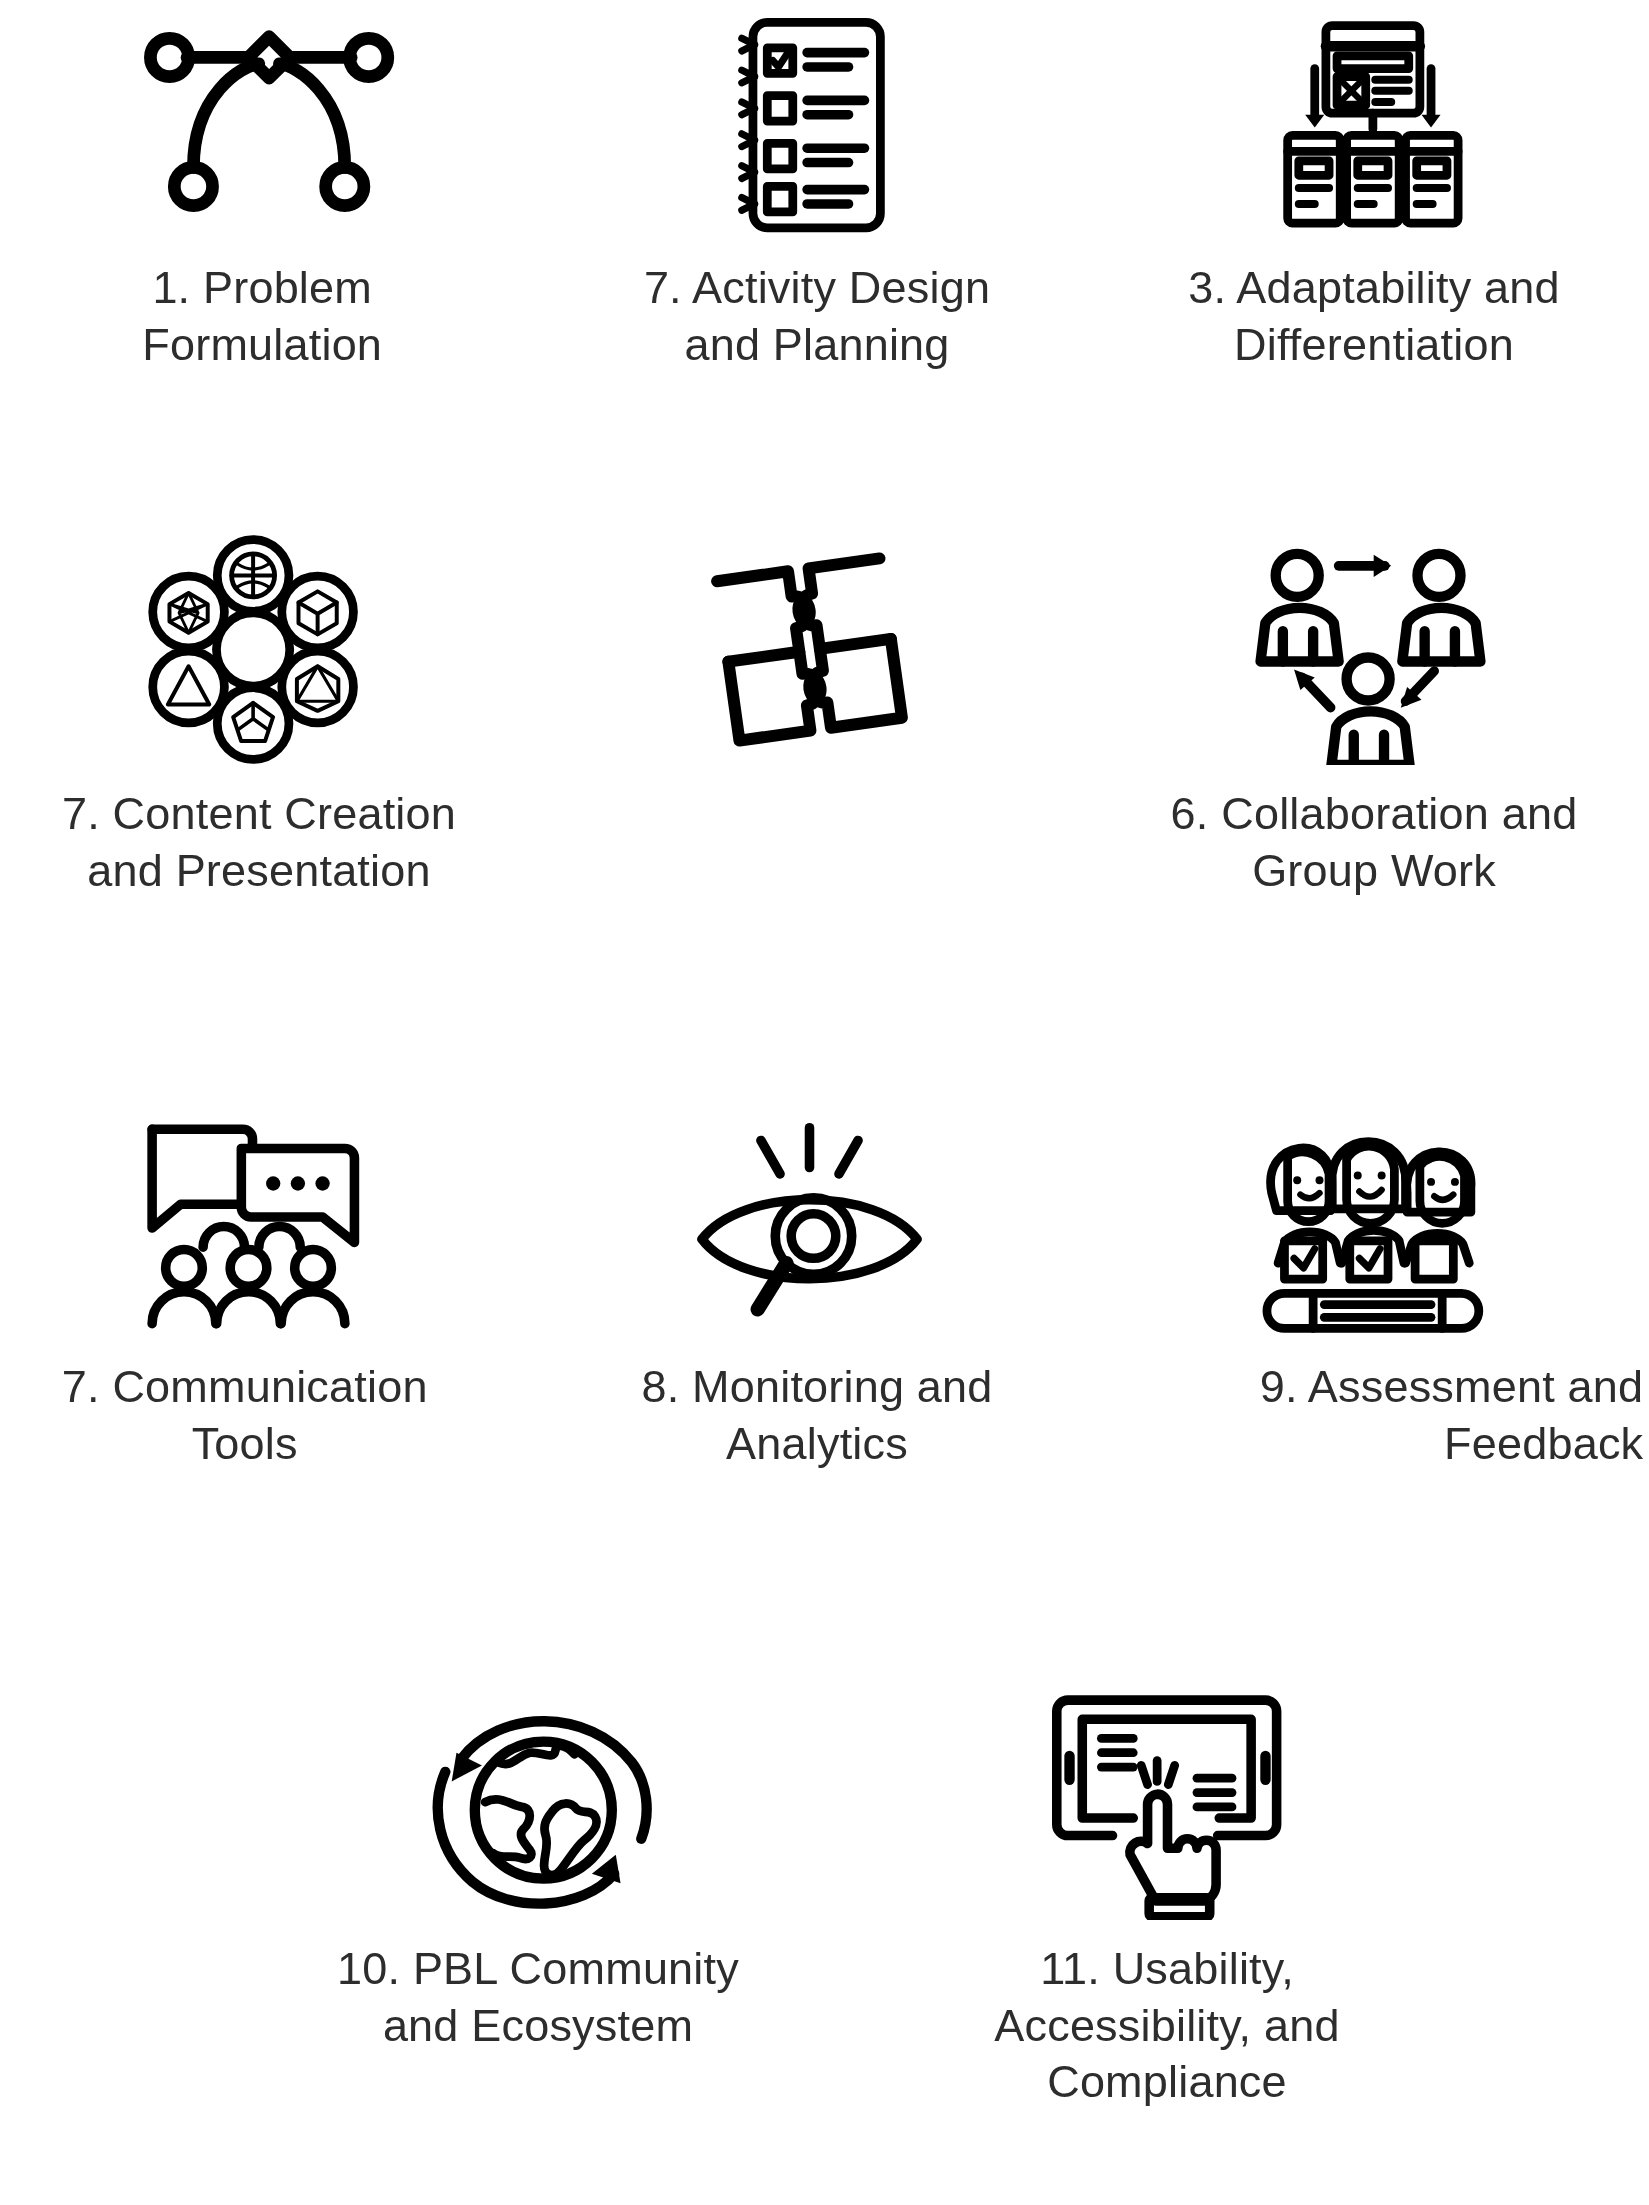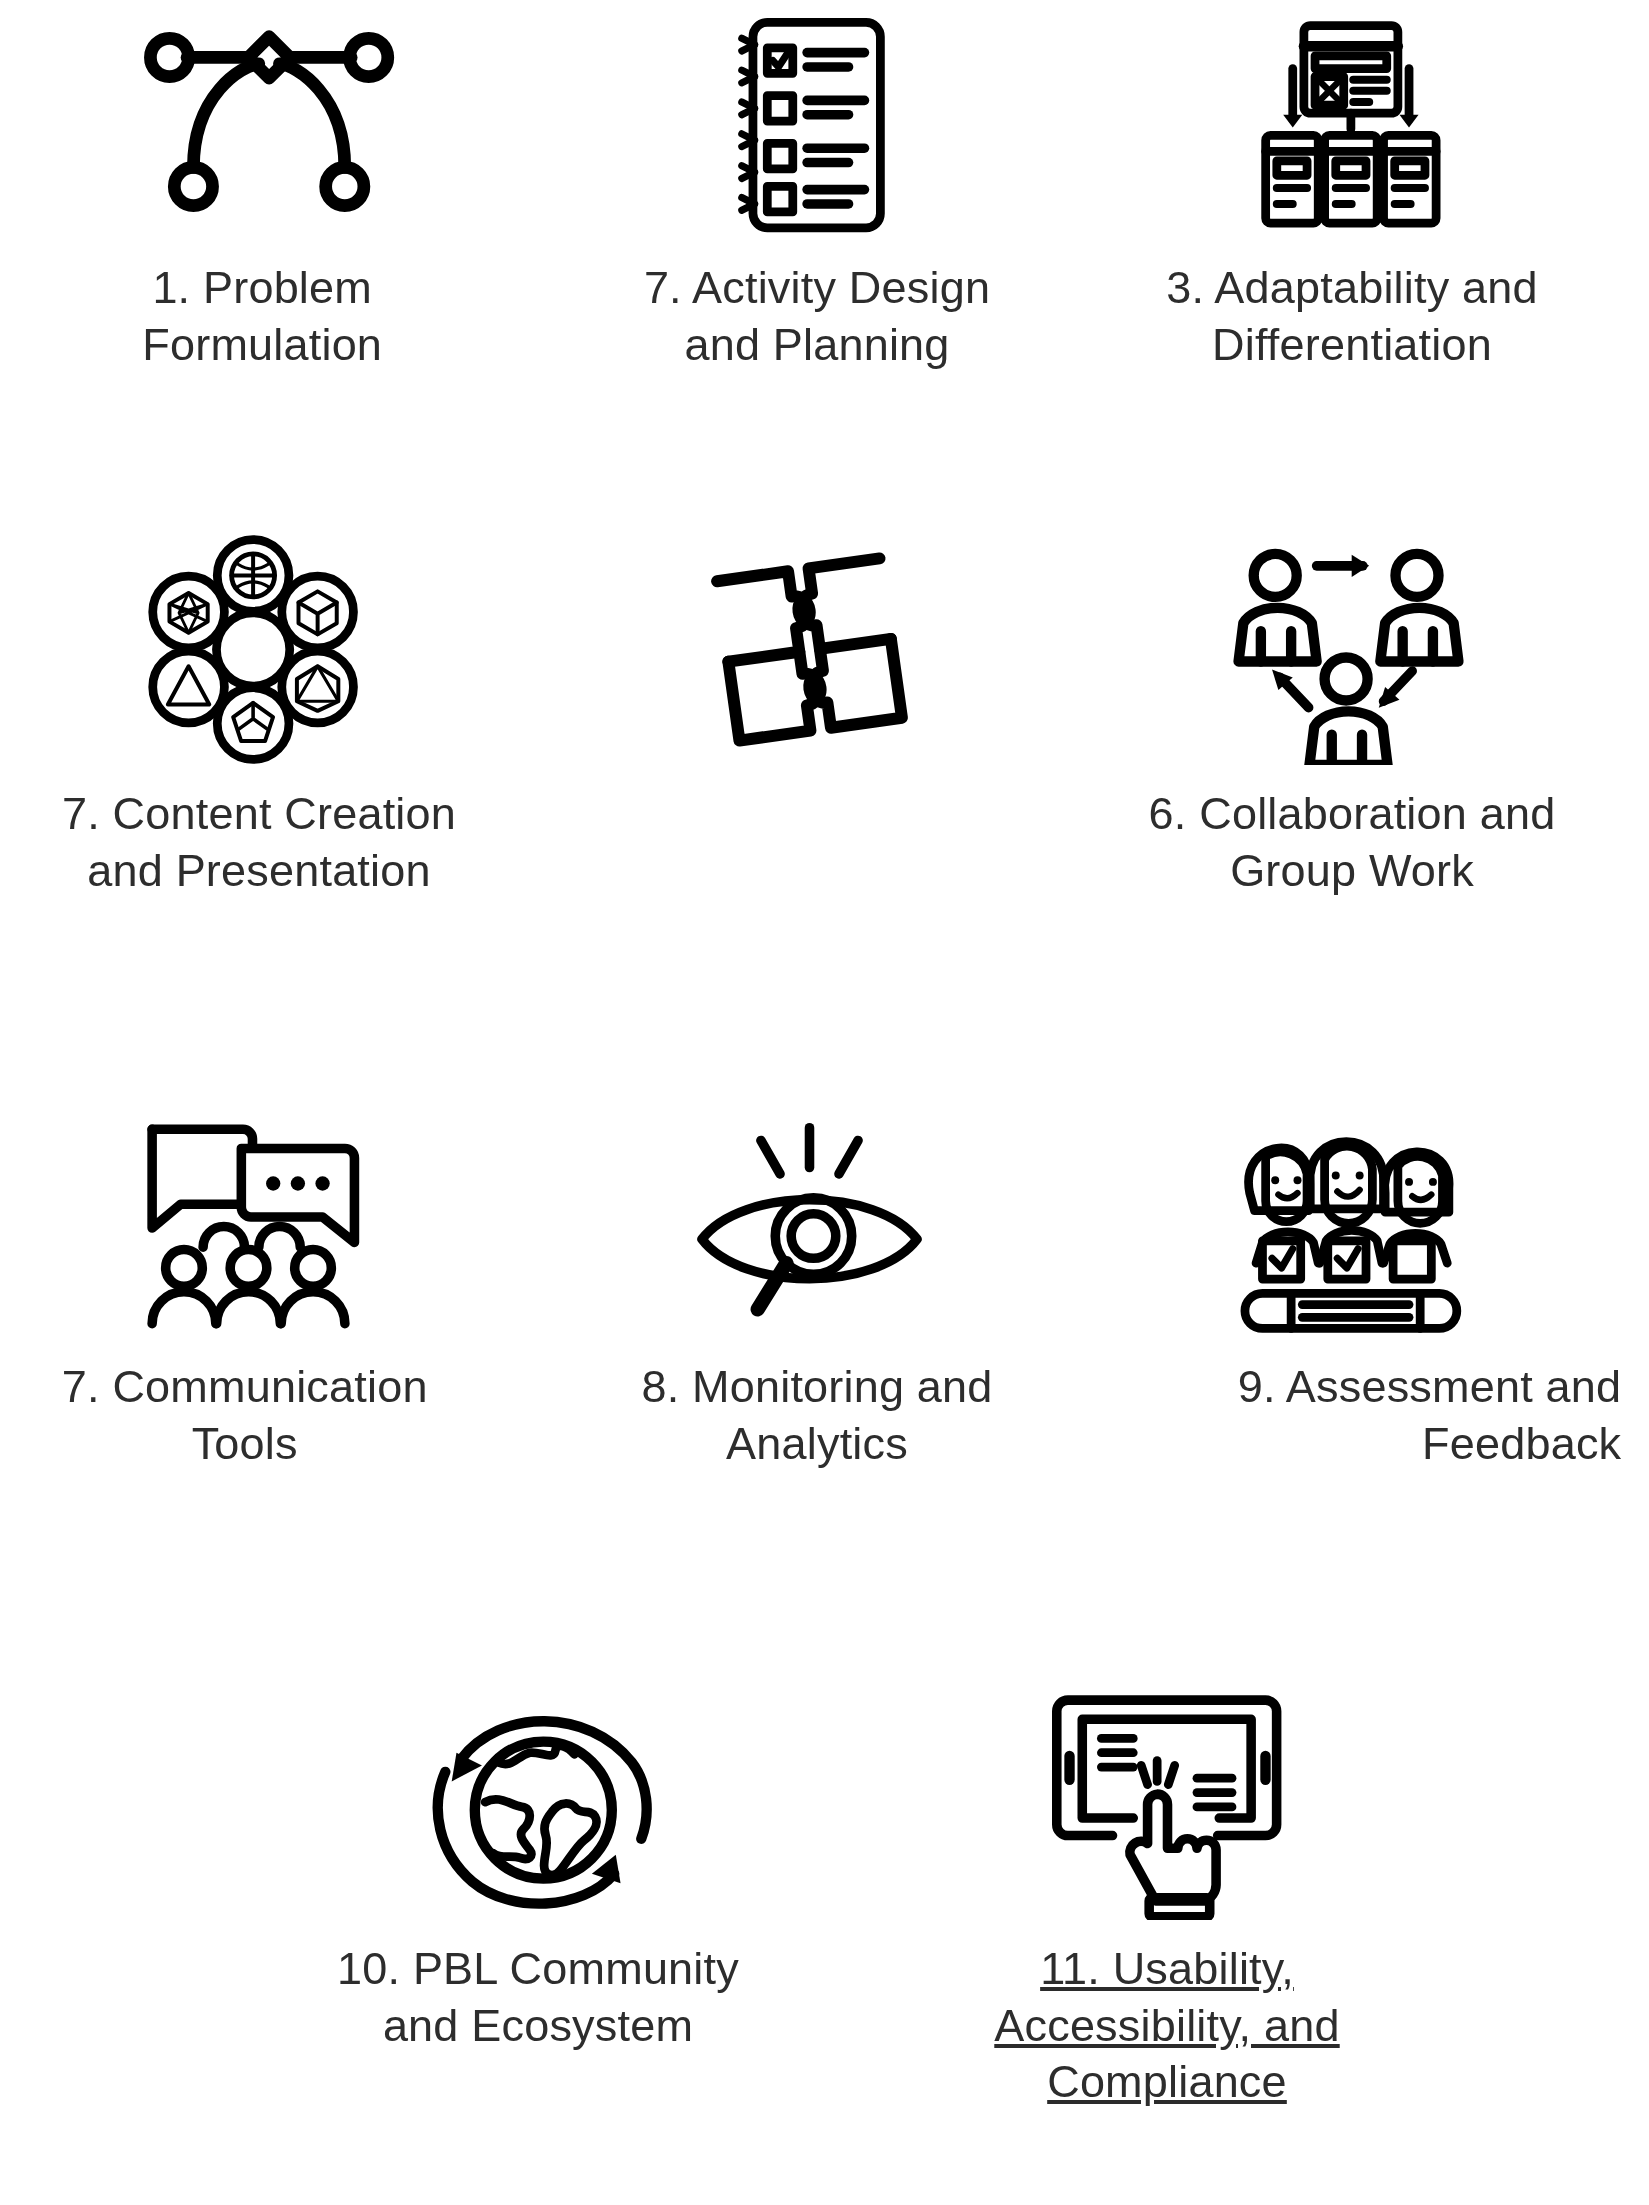--- a/index.html
+++ b/index.html
@@ -58,24 +58,24 @@
   }
 
   
   .r1 { top: 8px; }
   .r2 { top: 534px; }
   .r3 { top: 1107px; }
   .r4 { top: 1689px; }
 
   .c1 { left: -16px; }
   .c2 { left: 542px; }
-  .c3 { left: 1077px; }
+  .c3 { left: 1099px; }
 
   .c-b1 { left: 263px; }
-  .c-b2 { left: 892px; text-decoration: underline; }
+  .c-b2 { left: 892px; }
 
   
   .cell-1 .icon-box { transform: translateX(9.6px); }
   .cell-2 .icon-box { transform: translateX(-6.4px); }
   .cell-3 .icon-box { transform: translateX(-4.8px); }
   .cell-4 .icon-box { transform: translateX(-6.4px); }
   .cell-5 .icon-box { transform: translateX(-8px); }
   .cell-6 .icon-box { transform: translateX(-6.4px); }
   .cell-7 .icon-box { transform: translateX(-11px); }
   .cell-8 .icon-box { transform: translateX(-8px); }

